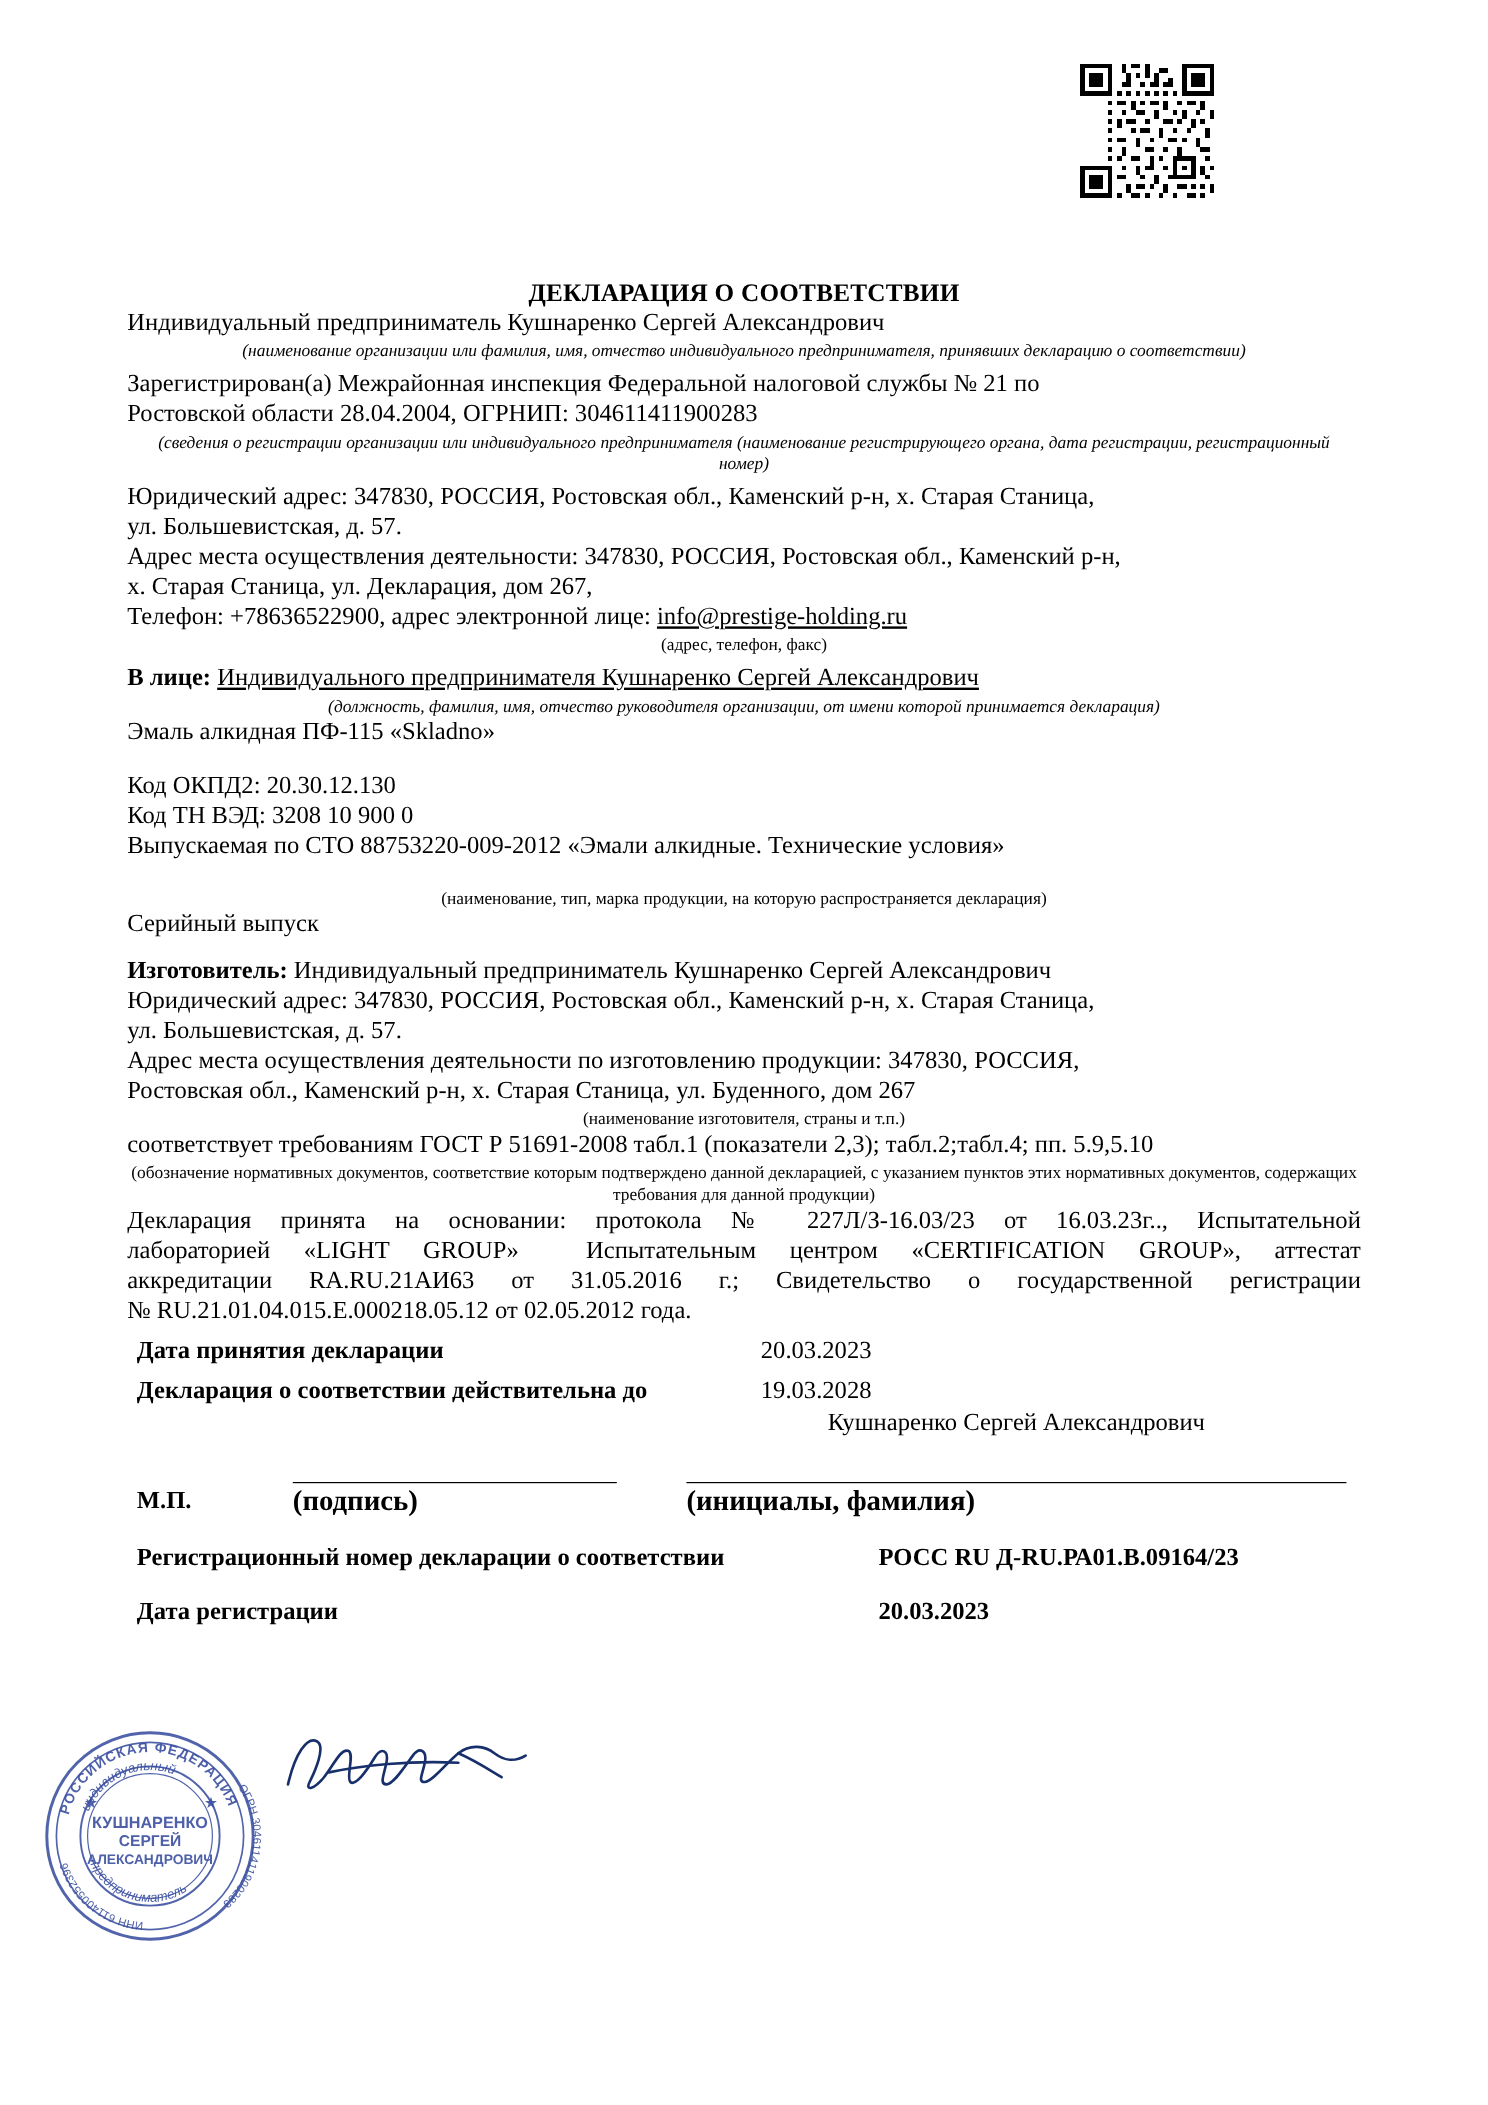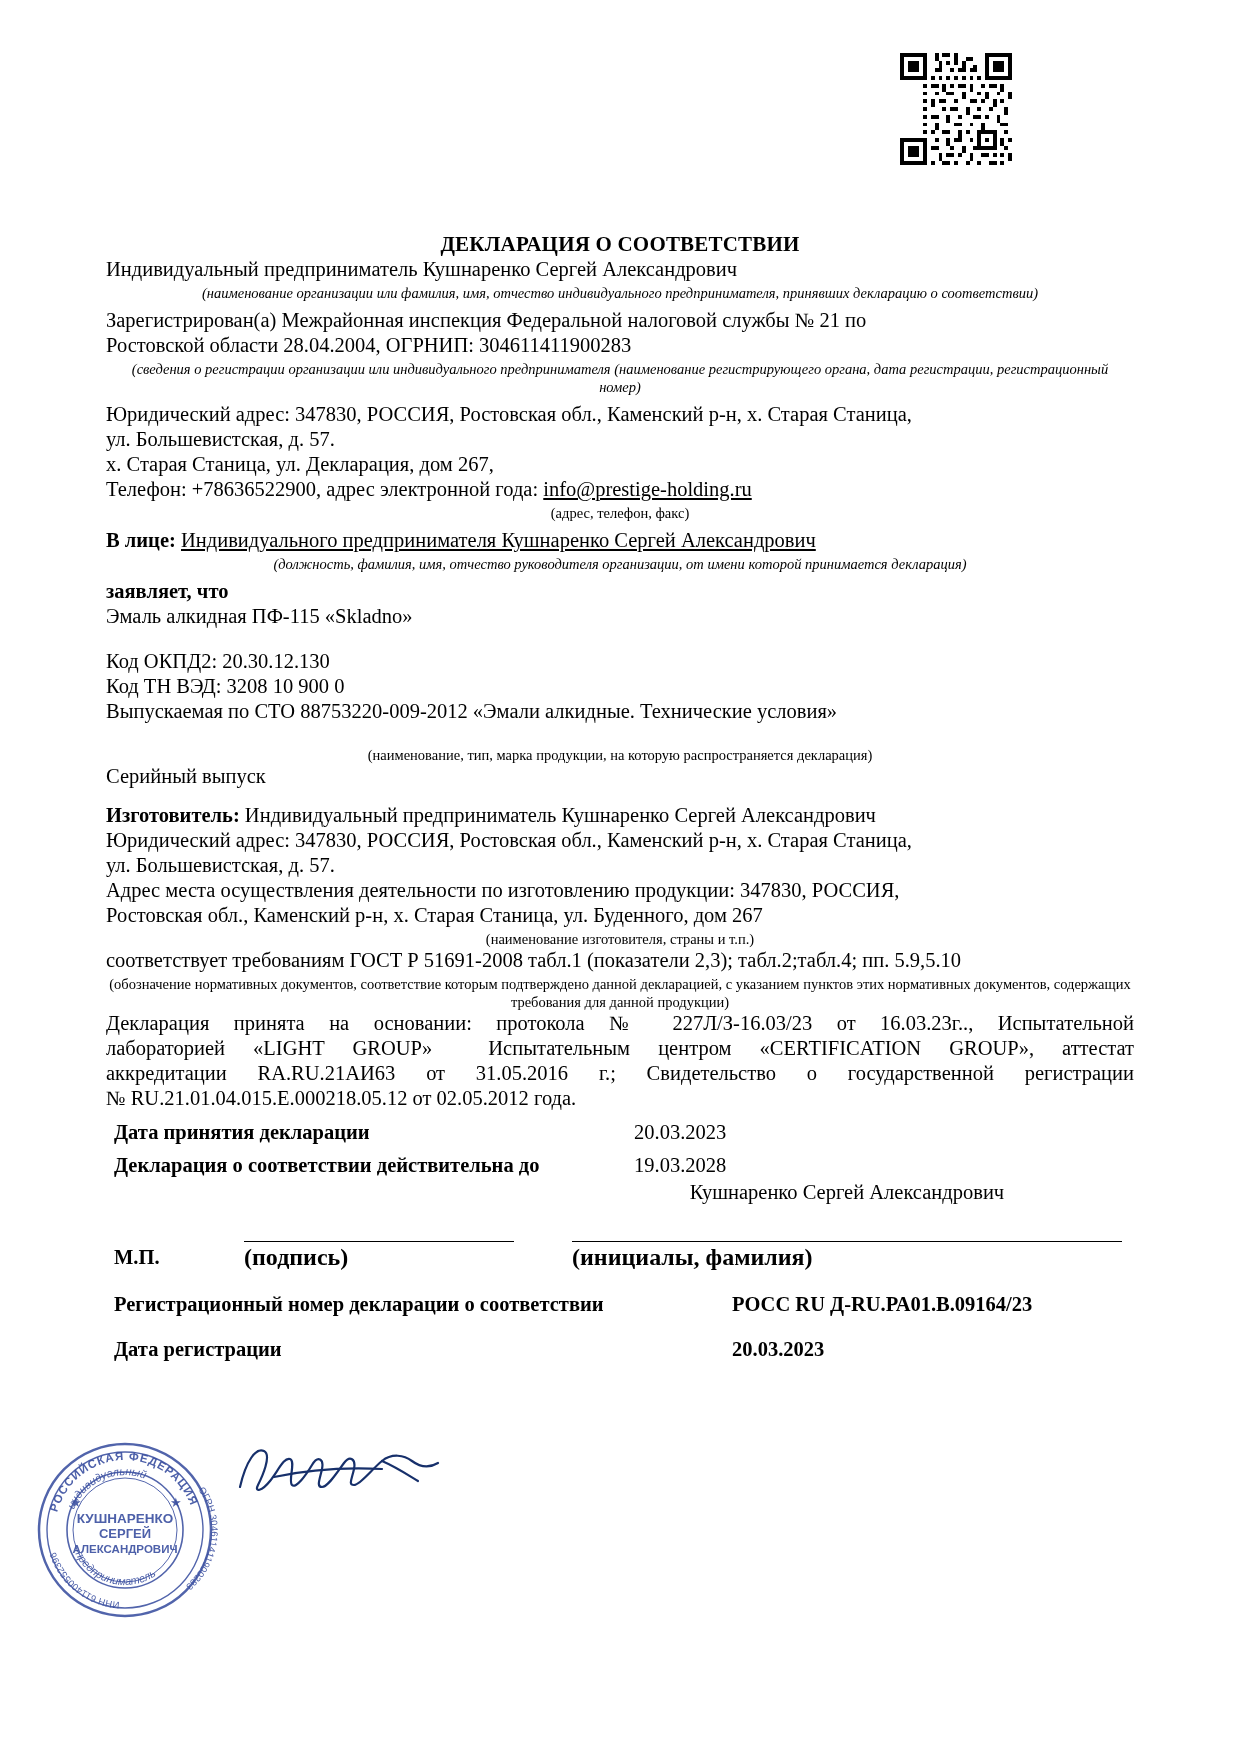--- a/index.html
+++ b/index.html
@@ -298,28 +298,28 @@
 
     <div class="line">Индивидуальный предприниматель Кушнаренко Сергей Александрович</div>
     <div class="caption left-ind">(наименование организации или фамилия, имя, отчество индивидуального предпринимателя, принявших декларацию о соответствии)</div>
 
     <div class="line mt6">Зарегистрирован(а) Межрайонная инспекция Федеральной налоговой службы № 21 по</div>
     <div class="line">Ростовской области 28.04.2004, ОГРНИП: 304611411900283</div>
     <div class="caption left-ind">(сведения о регистрации организации или индивидуального предпринимателя (наименование регистрирующего органа, дата регистрации, регистрационный номер)</div>
 
     <div class="line mt6">Юридический адрес: 347830, РОССИЯ, Ростовская обл., Каменский р-н, х. Старая Станица,</div>
     <div class="line">ул. Большевистская, д. 57.</div>
+    <div class="line">Адрес места осуществления деятельности: 347830, РОССИЯ, Ростовская обл., Каменский р-н,</div>
     <div class="line">х. Старая Станица, ул. Декларация, дом 267,</div>
-    <div class="line"><span>Телефон: +78636522900, адрес электронной года: </span><span class="u">info@prestige-holding.ru</span></div>
+    <div class="line"><span>Телефон: +78636522900, адрес электронной лице: </span><span class="u">info@prestige-holding.ru</span></div>
     <div class="caption">(адрес, телефон, факс)</div>
 
     <div class="line mt6"><span class="b">В лице:</span> <span class="u">Индивидуального предпринимателя Кушнаренко Сергей Александрович</span></div>
     <div class="caption left-ind">(должность, фамилия, имя, отчество руководителя организации, от имени которой принимается декларация)</div>
 
-    <div class="line b mt6">заявляет, что</div>
     <div class="line">Эмаль алкидная ПФ-115 «Skladno»</div>
     <div class="blank"></div>
     <div class="line">Код ОКПД2: 20.30.12.130</div>
     <div class="line">Код ТН ВЭД: 3208 10 900 0</div>
     <div class="line">Выпускаемая по СТО 88753220-009-2012 «Эмали алкидные. Технические условия»</div>
     <div class="blank"></div>
     <div class="caption">(наименование, тип, марка продукции, на которую распространяется декларация)</div>
 
     <div class="line">Серийный выпуск</div>
 

